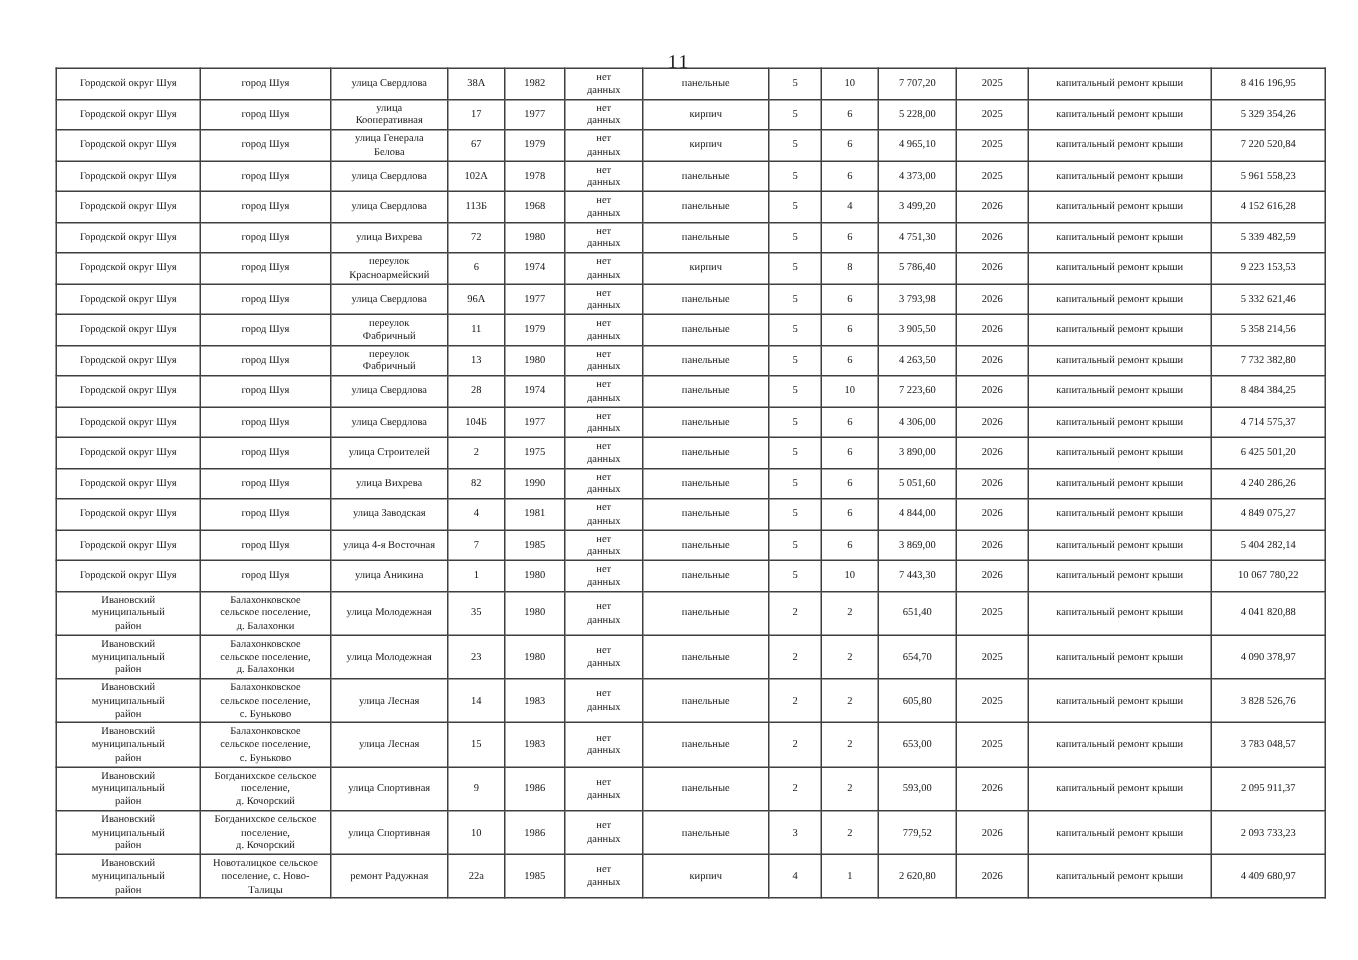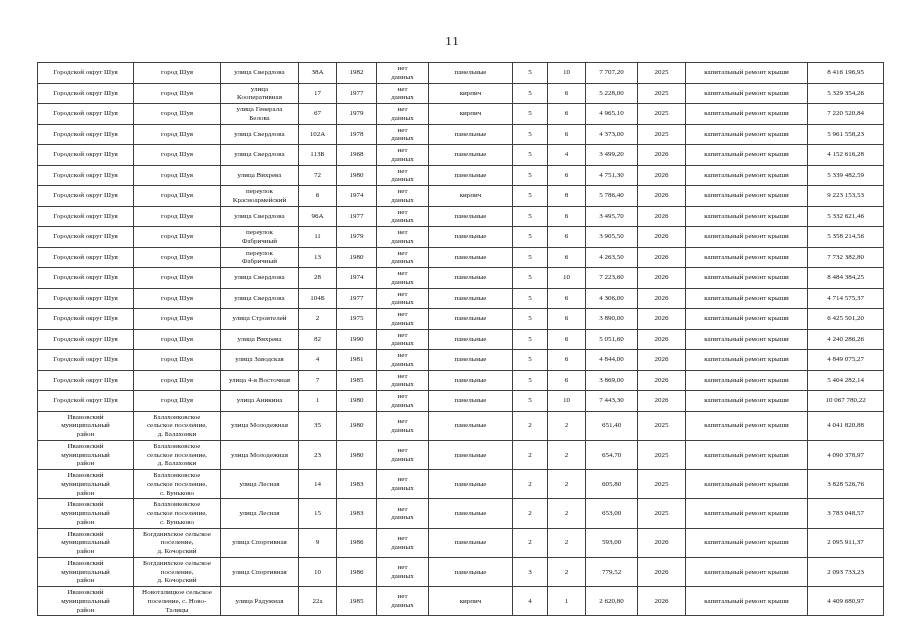--- a/index.html
+++ b/index.html
@@ -21,21 +21,21 @@
     left: 0;
     width: 905px;
     text-align: center;
     font-size: 13px;
     letter-spacing: 1px;
     color: #161616;
   }
   table.repair-table {
     position: absolute;
     left: 37px;
-    top: 62px;
+    top: 45px;
     width: 846px;
     border-collapse: collapse;
     table-layout: fixed;
     padding-left: 28px;
   }
   table.repair-table td {
     border: 1px solid #3f3f3f;
     font-size: 7px;
     line-height: 1.25;
     text-align: center;
@@ -187,21 +187,21 @@
         <td>Городской округ Шуя</td>
         <td>город Шуя</td>
         <td>улица Свердлова</td>
         <td>96А</td>
         <td>1977</td>
         <td>нет
 данных</td>
         <td>панельные</td>
         <td>5</td>
         <td>6</td>
-        <td>3 495,70</td>
+        <td>3 793,98</td>
         <td>2026</td>
         <td>капитальный ремонт крыши</td>
         <td>5 332 621,46</td>
       </tr>
       <tr>
         <td>Городской округ Шуя</td>
         <td>город Шуя</td>
         <td>переулок
 Фабричный</td>
         <td>11</td>
@@ -465,21 +465,21 @@
         <td>капитальный ремонт крыши</td>
         <td>2 093 733,23</td>
       </tr>
       <tr>
         <td>Ивановский
 муниципальный
 район</td>
         <td>Новоталицкое сельское
 поселение, с. Ново-
 Талицы</td>
-        <td>улица Радужная</td>
+        <td>ремонт Радужная</td>
         <td>22а</td>
         <td>1985</td>
         <td>нет
 данных</td>
         <td>кирпич</td>
         <td>4</td>
         <td>1</td>
         <td>2 620,80</td>
         <td>2026</td>
         <td>капитальный ремонт крыши</td>

